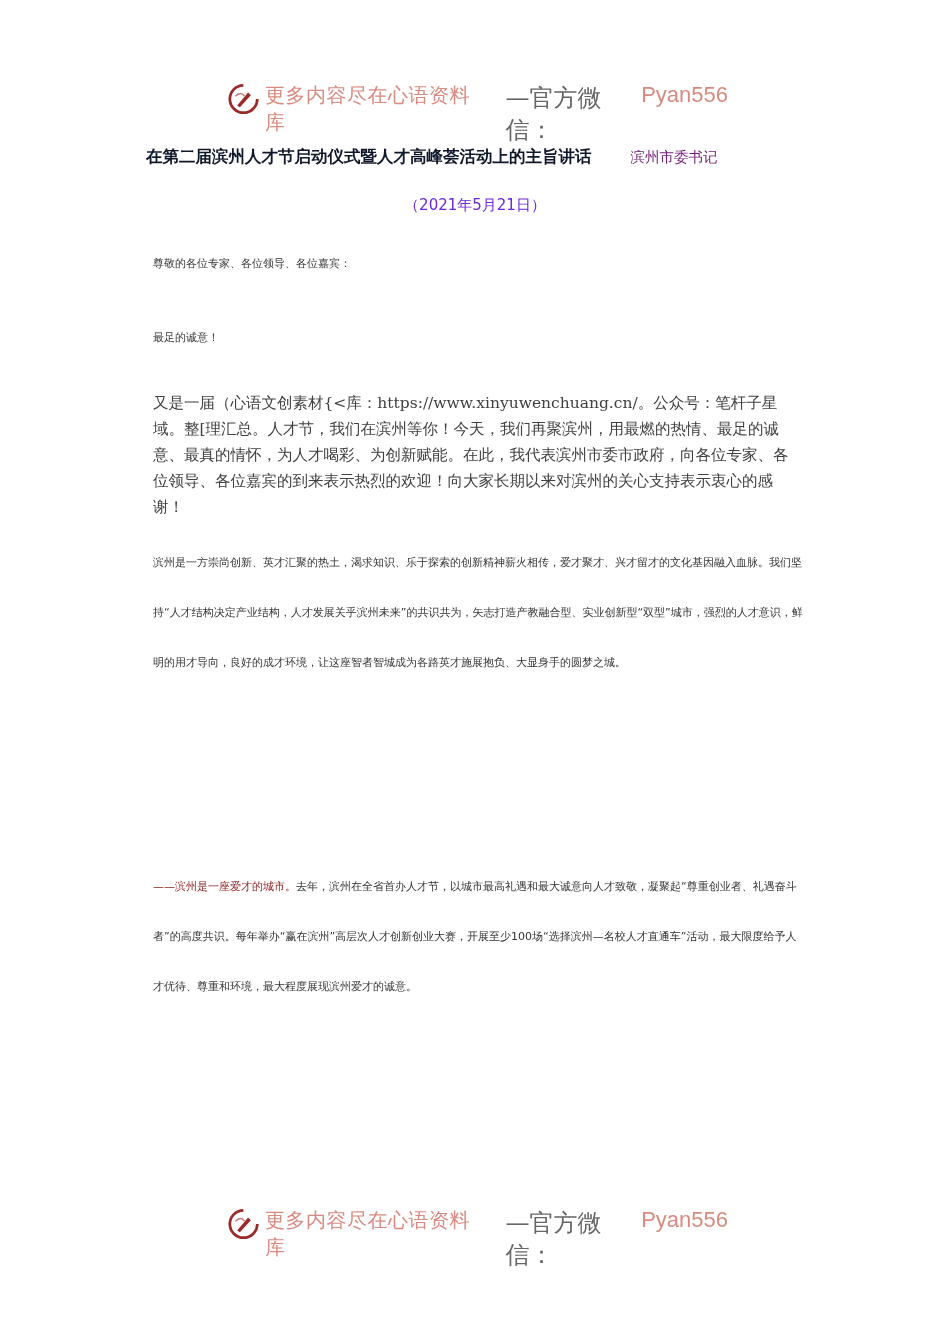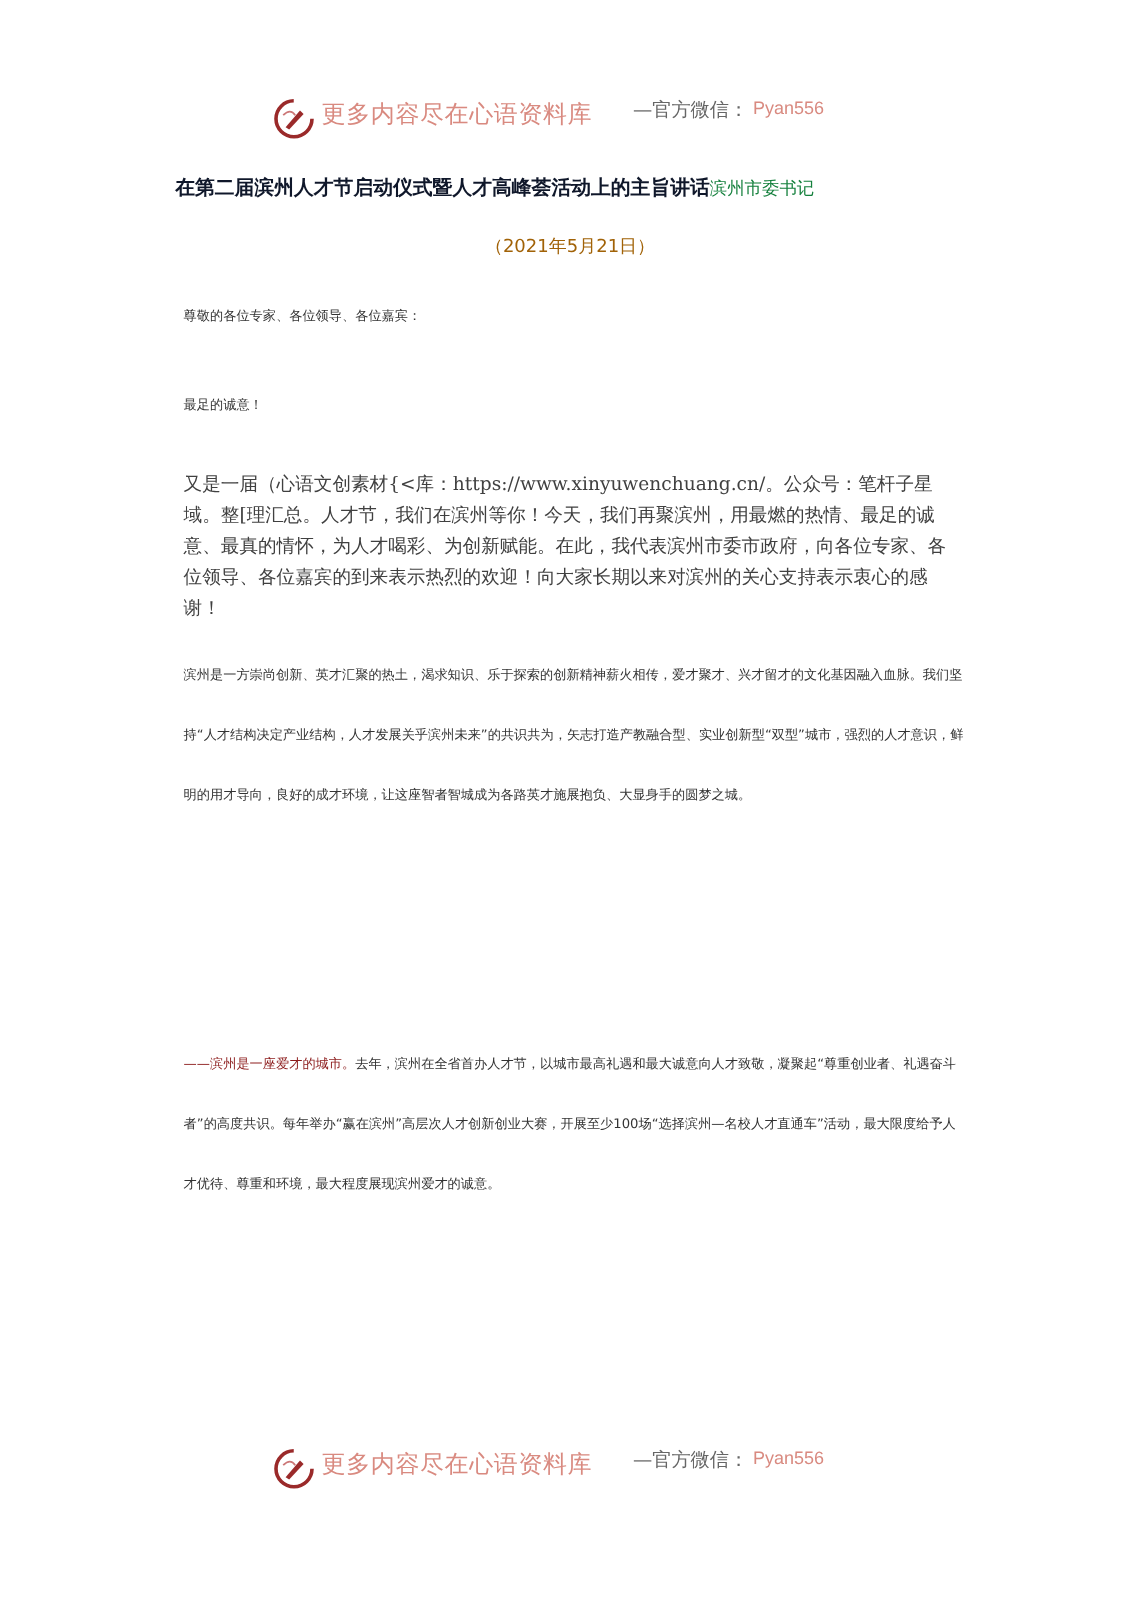--- a/index.html
+++ b/index.html
@@ -1,26 +1,26 @@
 <!DOCTYPE html>
 <html><head>
 <meta charset="utf-8">
 <style>
   html, body { margin: 0; padding: 0; background: #ffffff; }
   body { width: 950px; height: 1344px; position: relative; overflow: hidden; font-family: "DejaVu Sans", sans-serif; color: #222; }
   .banner { position: absolute; left: 228px; width: 500px; height: 40px; display: flex; align-items: flex-start; }
   .banner .logo { width: 34px; height: 34px; margin-right: 6px; }
   .banner .t1 { font-family: "DejaVu Serif", serif; color: #d98a80; font-size: 20px; letter-spacing: 0.5px; }
-  .banner .t2 { font-family: "DejaVu Serif", serif; color: #666; font-size: 16px; margin-left: 34px; }
-  .banner .t3 { font-family: "Liberation Sans", sans-serif; color: #d98a80; font-size: 15px; margin-left: 4px; }
+  .banner .t2 { font-family: "DejaVu Serif", serif; color: #666; font-size: 24px; margin-left: 34px; }
+  .banner .t3 { font-family: "Liberation Sans", sans-serif; color: #d98a80; font-size: 22px; margin-left: 4px; }
   .title { position: absolute; left: 146px; top: 145px; width: 680px; font-size: 16.5px; line-height: 24px; }
   .title .main { color: #0f172a; font-weight: bold; }
-  .title .by { font-family: "DejaVu Serif", serif; color: #15803d; font-size: 14.5px; }
+  .title .by { font-family: "DejaVu Serif", serif; color: #701a75; font-size: 14.5px; margin-left: 39px; }
   .title .author { display: block; padding-left: 8px; font-family: "DejaVu Serif", serif; color: #333; font-size: 14.5px; }
-  .date { position: absolute; left: 0; width: 950px; top: 196px; text-align: center; font-size: 15px; color: #a16207; }
+  .date { position: absolute; left: 0; width: 950px; top: 196px; text-align: center; font-size: 15px; color: #6d28d9; }
   .p { position: absolute; left: 153px; width: 650px; font-size: 11px; color: #333; }
   .serif { font-family: "DejaVu Serif", serif; font-size: 15.5px; line-height: 26px; color: #404040; }
   .wide { line-height: 50px; }
   .hl { color: #8b1a1a; font-weight: normal; }
 </style>
 </head>
 <body>
 
 <div class="banner" style="top:82px;">
   <svg class="logo" viewBox="0 0 34 34">

